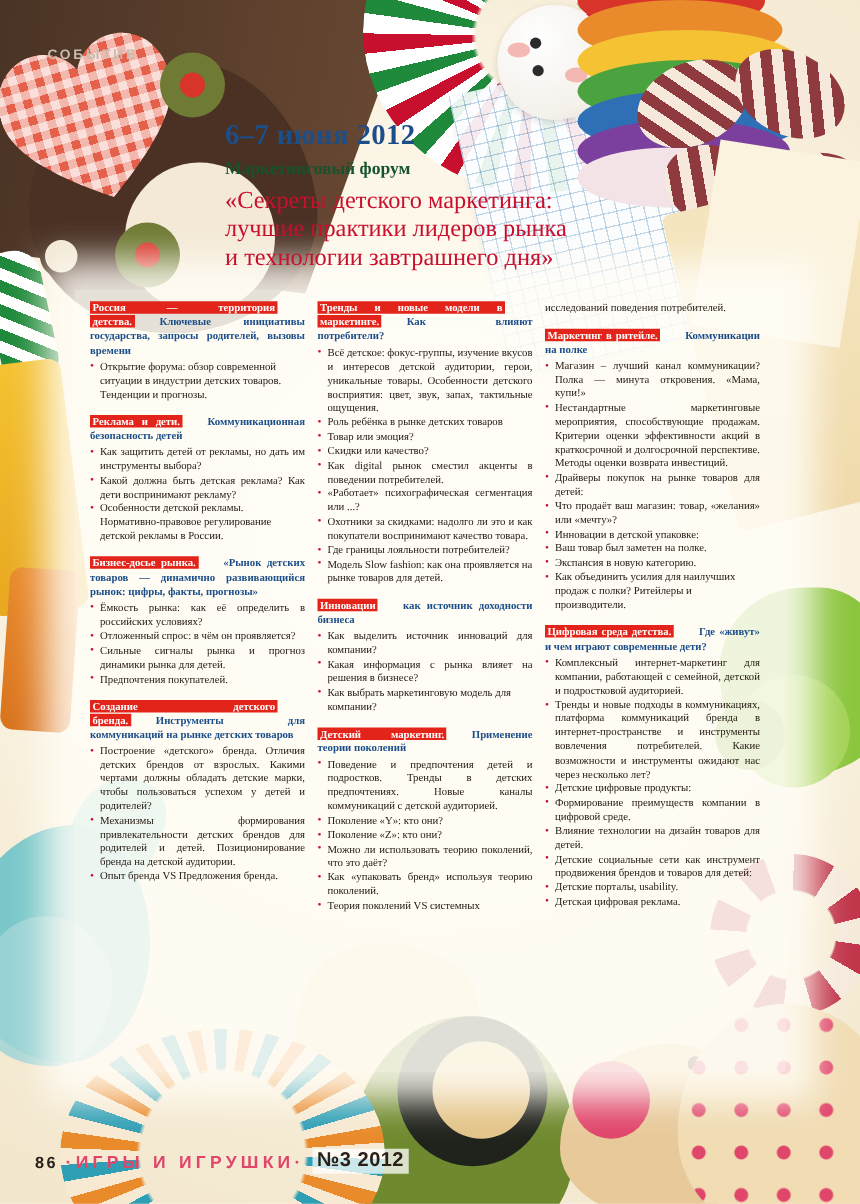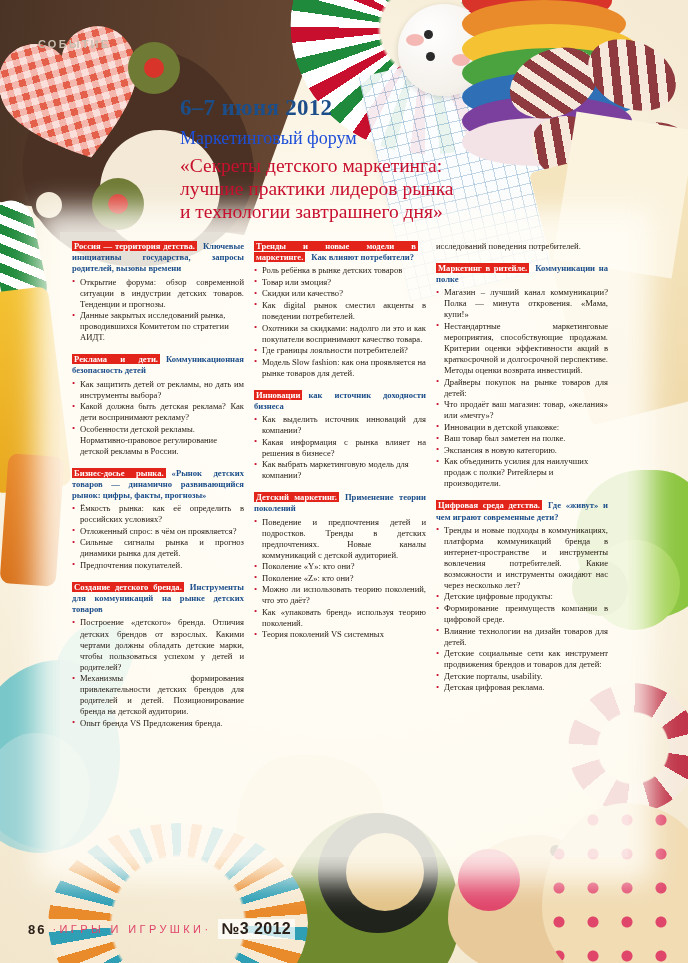--- a/index.html
+++ b/index.html
@@ -133,44 +133,44 @@
     border-radius:50% 50% 45% 55%/60% 45% 55% 40%;opacity:.85;}
 
   
   .veil{position:absolute;left:60px;top:232px;width:568px;height:625px;
     background:rgba(255,253,246,.86);
     box-shadow:0 0 26px 24px rgba(255,253,246,.86);}
 
   
   .header{position:absolute;left:180px;top:95px;width:370px;text-align:left;z-index:5;}
   .h-date{font-size:23px;font-weight:bold;color:#1c4e8a;letter-spacing:.3px;margin-bottom:7px;}
-  .h-forum{font-size:18px;font-weight:normal;color:#1d4ed8;margin-bottom:5px;}
+  .h-forum{font-size:14px;font-weight:bold;color:#14532d;margin-bottom:5px;}
   .h-title{font-size:19.5px;color:#c8102e;line-height:1.18;}
   .h-title div{white-space:nowrap;}
 
   
   .cols{position:absolute;left:72px;top:241px;width:540px;height:615px;
     display:flex;gap:10px;z-index:5;}
   .col{width:172px;}
   .block{margin-bottom:11px;}
   .htxt{font-size:8.6px;line-height:1.3;font-weight:bold;color:#1c4e8a;
     text-align:justify;margin:0 0 2px 0;}
-  .tag{background:#e2241b;color:#fff;padding:0 2px;margin-right:6px;
+  .tag{background:#e2241b;color:#fff;padding:0 2px;margin-right:20px;
     display:inline;box-decoration-break:clone;-webkit-box-decoration-break:clone;}
   ul{list-style:none;margin:0;padding:0;}
   li{position:relative;padding-left:8px;font-size:8.6px;line-height:1.285;
     color:#2a2018;text-align:justify;margin-bottom:.5px;}
   li::before{content:"•";position:absolute;left:0;top:-.5px;color:#c8102e;font-size:9px;}
   li:last-child{text-align:left;}
 
   
   .footer{position:absolute;left:28px;bottom:24px;display:flex;align-items:center;
     gap:6px;z-index:6;font-family:"Liberation Sans",sans-serif;justify-content:center;}
   .pg{font-size:13px;font-weight:bold;color:#2a2018;letter-spacing:2px;}
-  .mag{font-size:11px;font-weight:normal;color:#e0456a;letter-spacing:3.4px;}
+  .mag{font-size:14px;font-weight:bold;color:#e0456a;letter-spacing:3.4px;}
   .iss{font-size:16px;font-weight:bold;color:#2a2018;background:rgba(255,255,255,.75);
     padding:1px 4px;letter-spacing:.4px;}
 </style>
 <style>.plainline::before{content:"" !important;}</style></head>
 <body>
 
 <div class="page">
 
   <div class="bg"></div>
 
@@ -256,21 +256,20 @@
       <div>и технологии завтрашнего дня»</div>
     </div>
   </div>
 
   <div class="cols" id="cols">
       <div class="col">
         <div class="block">
           <p class="htxt"><span class="tag">Россия — территория детства.</span><span>Ключевые инициативы государства, запросы родителей, вызовы времени</span></p>
           <ul>
             <li>Открытие форума: обзор современной ситуации в индустрии детских товаров. Тенденции и прогнозы.</li>
-            <li>Данные закрытых исследований рынка, проводившихся Комитетом по стратегии АИДТ.</li>
           </ul>
         </div>
         <div class="block">
           <p class="htxt"><span class="tag">Реклама и дети.</span><span>Коммуникационная безопасность детей</span></p>
           <ul>
             <li>Как защитить детей от рекламы, но дать им инструменты выбора?</li>
             <li>Какой должна быть детская реклама? Как дети воспринимают рекламу?</li>
             <li>Особенности детской рекламы. Нормативно-правовое регулирование детской рекламы в России.</li>
           </ul>
         </div>
@@ -289,24 +288,26 @@
             <li>Построение «детского» бренда. Отличия детских брендов от взрослых. Какими чертами должны обладать детские марки, чтобы пользоваться успехом  у детей и родителей?</li>
             <li>Механизмы формирования привлекательности детских брендов для родителей и детей. Позиционирование бренда на детской аудитории.</li>
             <li>Опыт бренда VS Предложения бренда.</li>
           </ul>
         </div>
       </div>
       <div class="col">
         <div class="block">
           <p class="htxt"><span class="tag">Тренды и новые модели в маркетинге.</span><span>Как влияют потребители?</span></p>
           <ul>
+            <li>Всё детское: фокус-группы, изучение вкусов и интересов детской аудитории, герои, уникальные товары. Особенности детского восприятия: цвет, звук, запах, тактильные ощущения.</li>
             <li>Роль ребёнка в рынке детских товаров</li>
             <li>Товар или эмоция?</li>
             <li>Скидки или качество?</li>
             <li>Как digital рынок сместил акценты в поведении потребителей.</li>
+            <li>«Работает» психографическая сегментация или ...?</li>
             <li>Охотники за скидками: надолго ли это и как покупатели воспринимают качество товара.</li>
             <li>Где границы лояльности потребителей?</li>
             <li>Модель Slow fashion: как она проявляется на рынке товаров для детей.</li>
           </ul>
         </div>
         <div class="block">
           <p class="htxt"><span class="tag">Инновации</span><span>как источник доходности бизнеса</span></p>
           <ul>
             <li>Как выделить источник инноваций для компании?</li>
             <li>Какая информация с рынка влияет на решения в бизнесе?</li>
@@ -340,20 +341,21 @@
             <li>Что продаёт ваш магазин: товар, «желания» или «мечту»?</li>
             <li>Инновации в детской упаковке:</li>
             <li>Ваш товар был заметен на полке.</li>
             <li>Экспансия в новую категорию.</li>
             <li>Как объединить усилия для наилучших продаж с полки? Ритейлеры и производители.</li>
           </ul>
         </div>
         <div class="block">
           <p class="htxt"><span class="tag">Цифровая среда детства.</span><span>Где «живут» и чем играют современные дети?</span></p>
           <ul>
+            <li>Комплексный интернет-маркетинг для компании, работающей с семейной, детской и подростковой аудиторией.</li>
             <li>Тренды и новые подходы в коммуникациях, платформа коммуникаций бренда в интернет-пространстве и инструменты вовлечения потребителей. Какие возможности и инструменты ожидают нас через несколько лет?</li>
             <li>Детские цифровые продукты:</li>
             <li>Формирование преимуществ компании в цифровой среде.</li>
             <li>Влияние технологии на дизайн товаров для детей.</li>
             <li>Детские социальные сети как инструмент продвижения брендов и товаров для детей:</li>
             <li>Детские порталы, usability.</li>
             <li>Детская цифровая реклама.</li>
           </ul>
         </div>
       </div>

